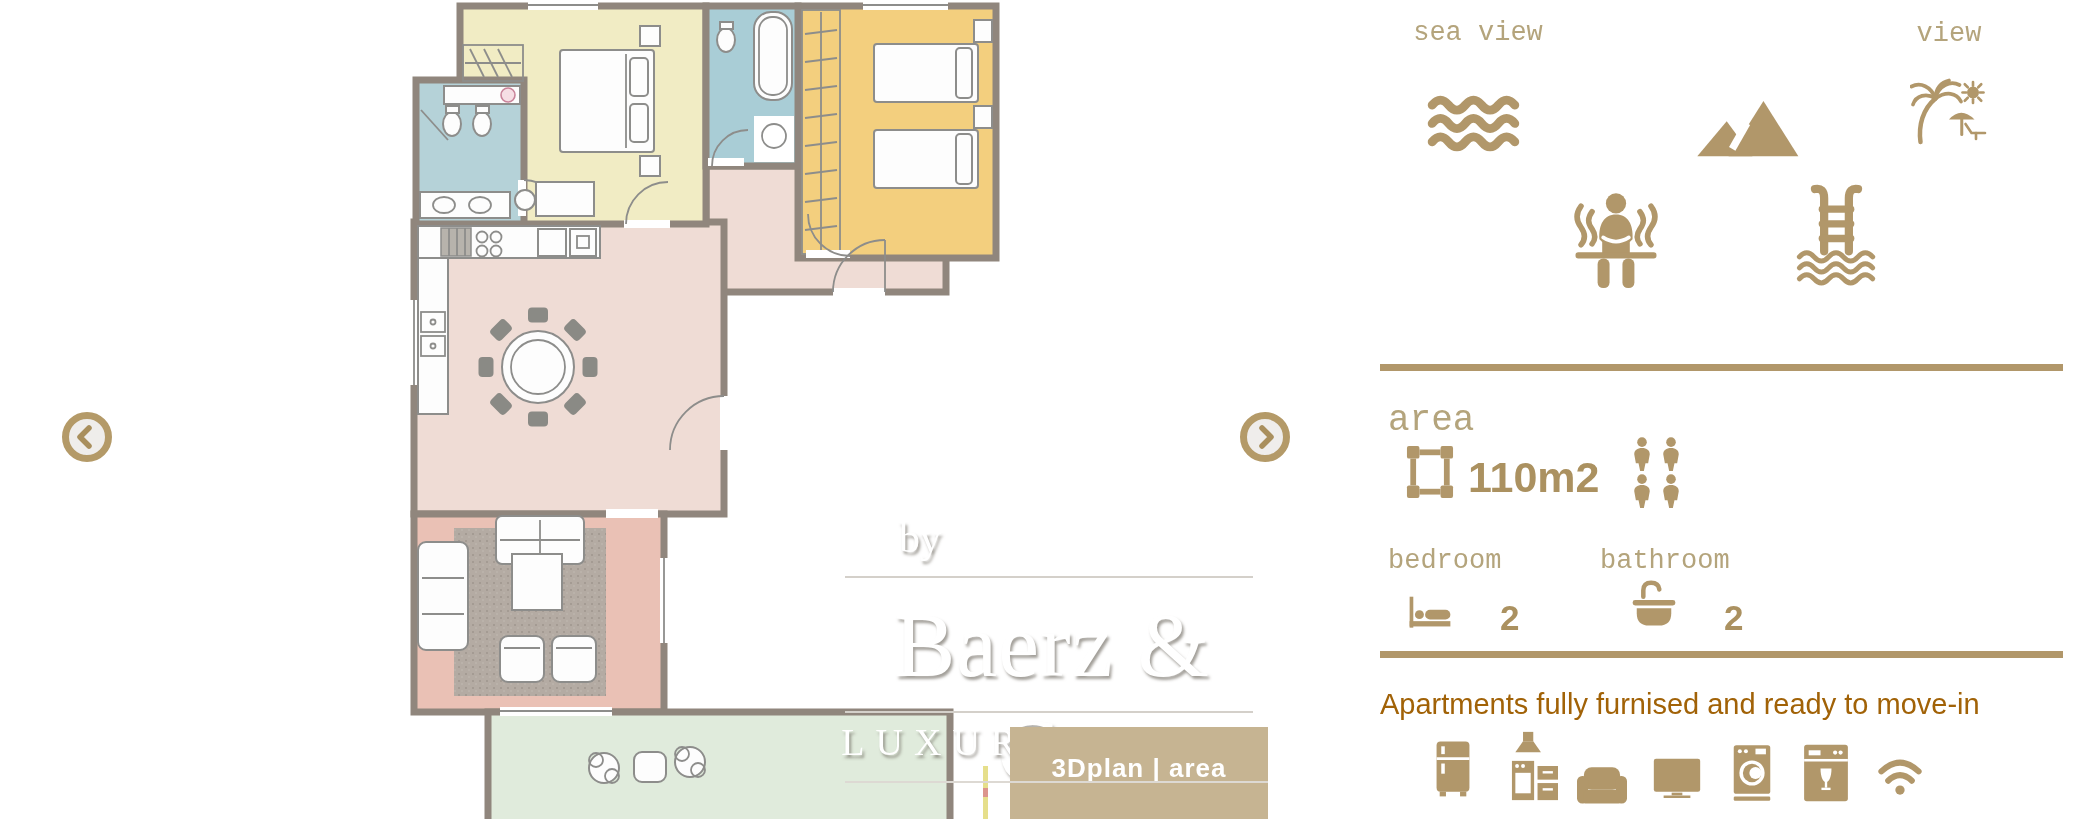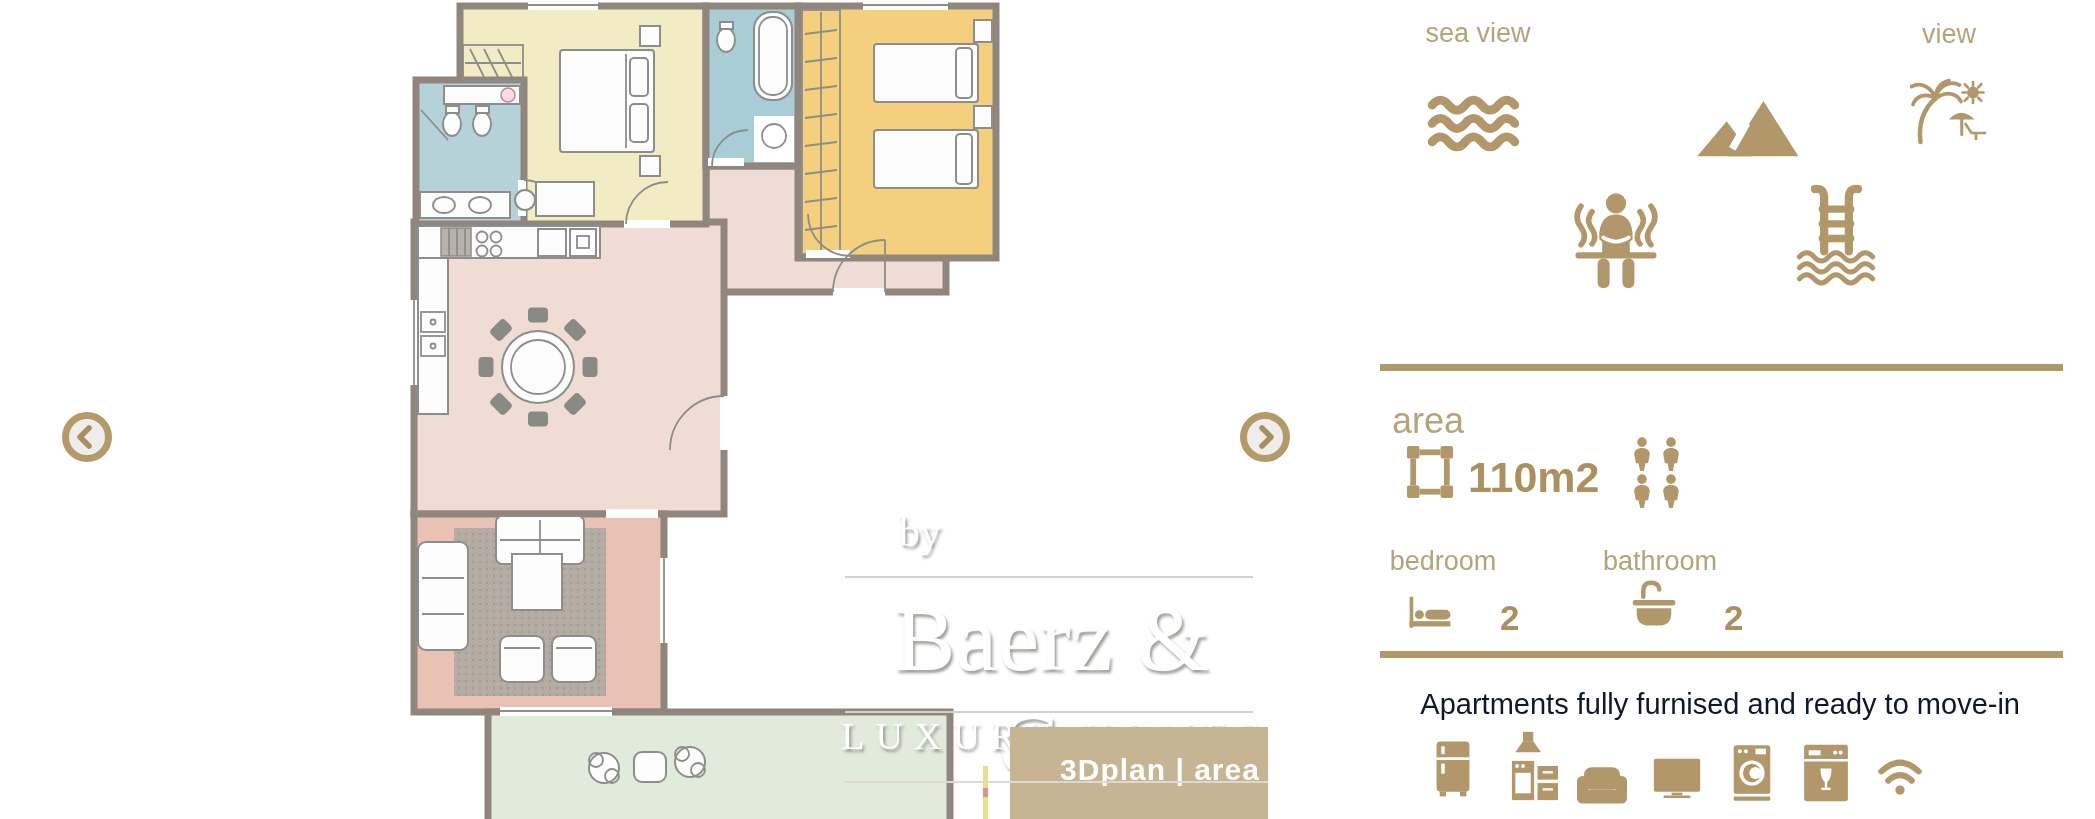--- a/index.html
+++ b/index.html
@@ -1,34 +1,34 @@
 <!DOCTYPE html>
 <html><head>
 <meta charset="utf-8">
 <style>
   html,body{margin:0;padding:0;background:#fff;}
   .stage{position:relative;width:2095px;height:819px;background:#ffffff;overflow:hidden;
          font-family:"Liberation Sans",sans-serif;}
   .abs{position:absolute;}
   
-  .lbl{position:absolute;font-size:27px;line-height:45px;color:#b4a47c;text-align:center;}
+  .lbl{position:absolute;font-size:27px;line-height:45px;color:#b4a47c;text-align:center;font-family:Liberation Mono, monospace;}
   .boldgold{position:absolute;font-weight:bold;color:#ab9160;}
   .divider{position:absolute;left:1380px;width:683px;height:7px;background:#b1976a;}
-  .note{position:absolute;font-size:29px;color:#0f172a;text-align:right;}
+  .note{position:absolute;font-size:29px;color:#a16207;text-align:left;}
   
   .nav-btn{position:absolute;width:50px;height:50px;border-radius:50%;
            border:7px solid #b49a68;background:#efedeb;display:flex;align-items:center;
            justify-content:center;padding:0;cursor:pointer;}
   
   .wm{position:absolute;color:#ffffff;text-shadow:2px 3px 3px rgba(104,98,88,.62);
-      font-family:"Liberation Serif",serif;text-align:center;}
+      font-family:"Liberation Serif",serif;text-align:center;margin-top:6px;}
   .wm-line{position:absolute;height:2px;background:#d4d0ca;z-index:4;}
   .wm-box{position:absolute;left:1010px;top:727px;width:258px;height:92px;background:#c6b492;z-index:3;}
   .wm-badge{position:absolute;left:0;top:26px;width:100%;text-align:center;color:#fff;
-            font-family:"Liberation Sans",sans-serif;font-weight:bold;font-size:30px;letter-spacing:1px;padding-left:21px;}
+            font-family:"Liberation Sans",sans-serif;font-weight:bold;font-size:26px;letter-spacing:1px;}
   
   .room{stroke:#90867d;stroke-width:7;}
   .furn{fill:#fdfdfd;stroke:#8d8d8b;stroke-width:2;}
   .thin{stroke:#8d8d8b;stroke-width:1.8;fill:none;}
   .chair{fill:#8a8a85;stroke:none;}
   .gi{fill:#b1976a;}          
   .gs{stroke:#b1976a;fill:none;stroke-linecap:round;} 
 </style>
 </head>
 <body>

